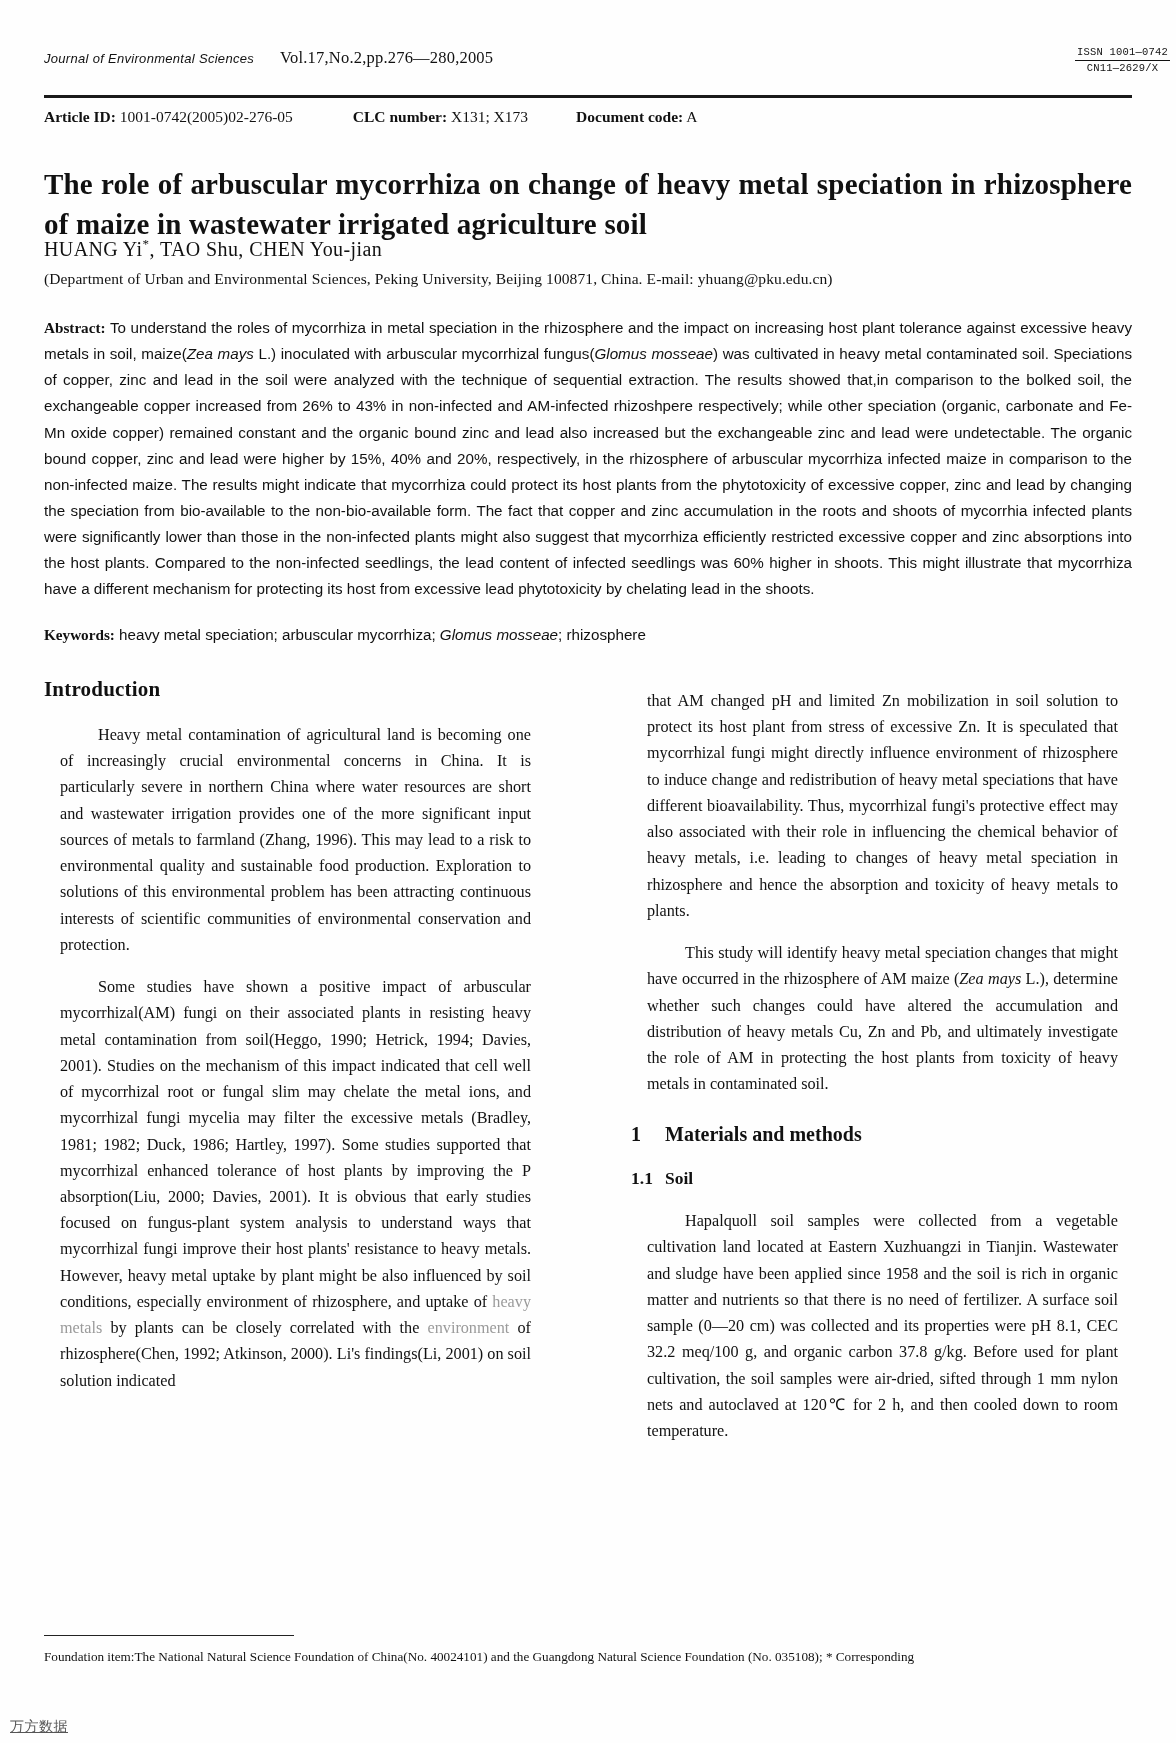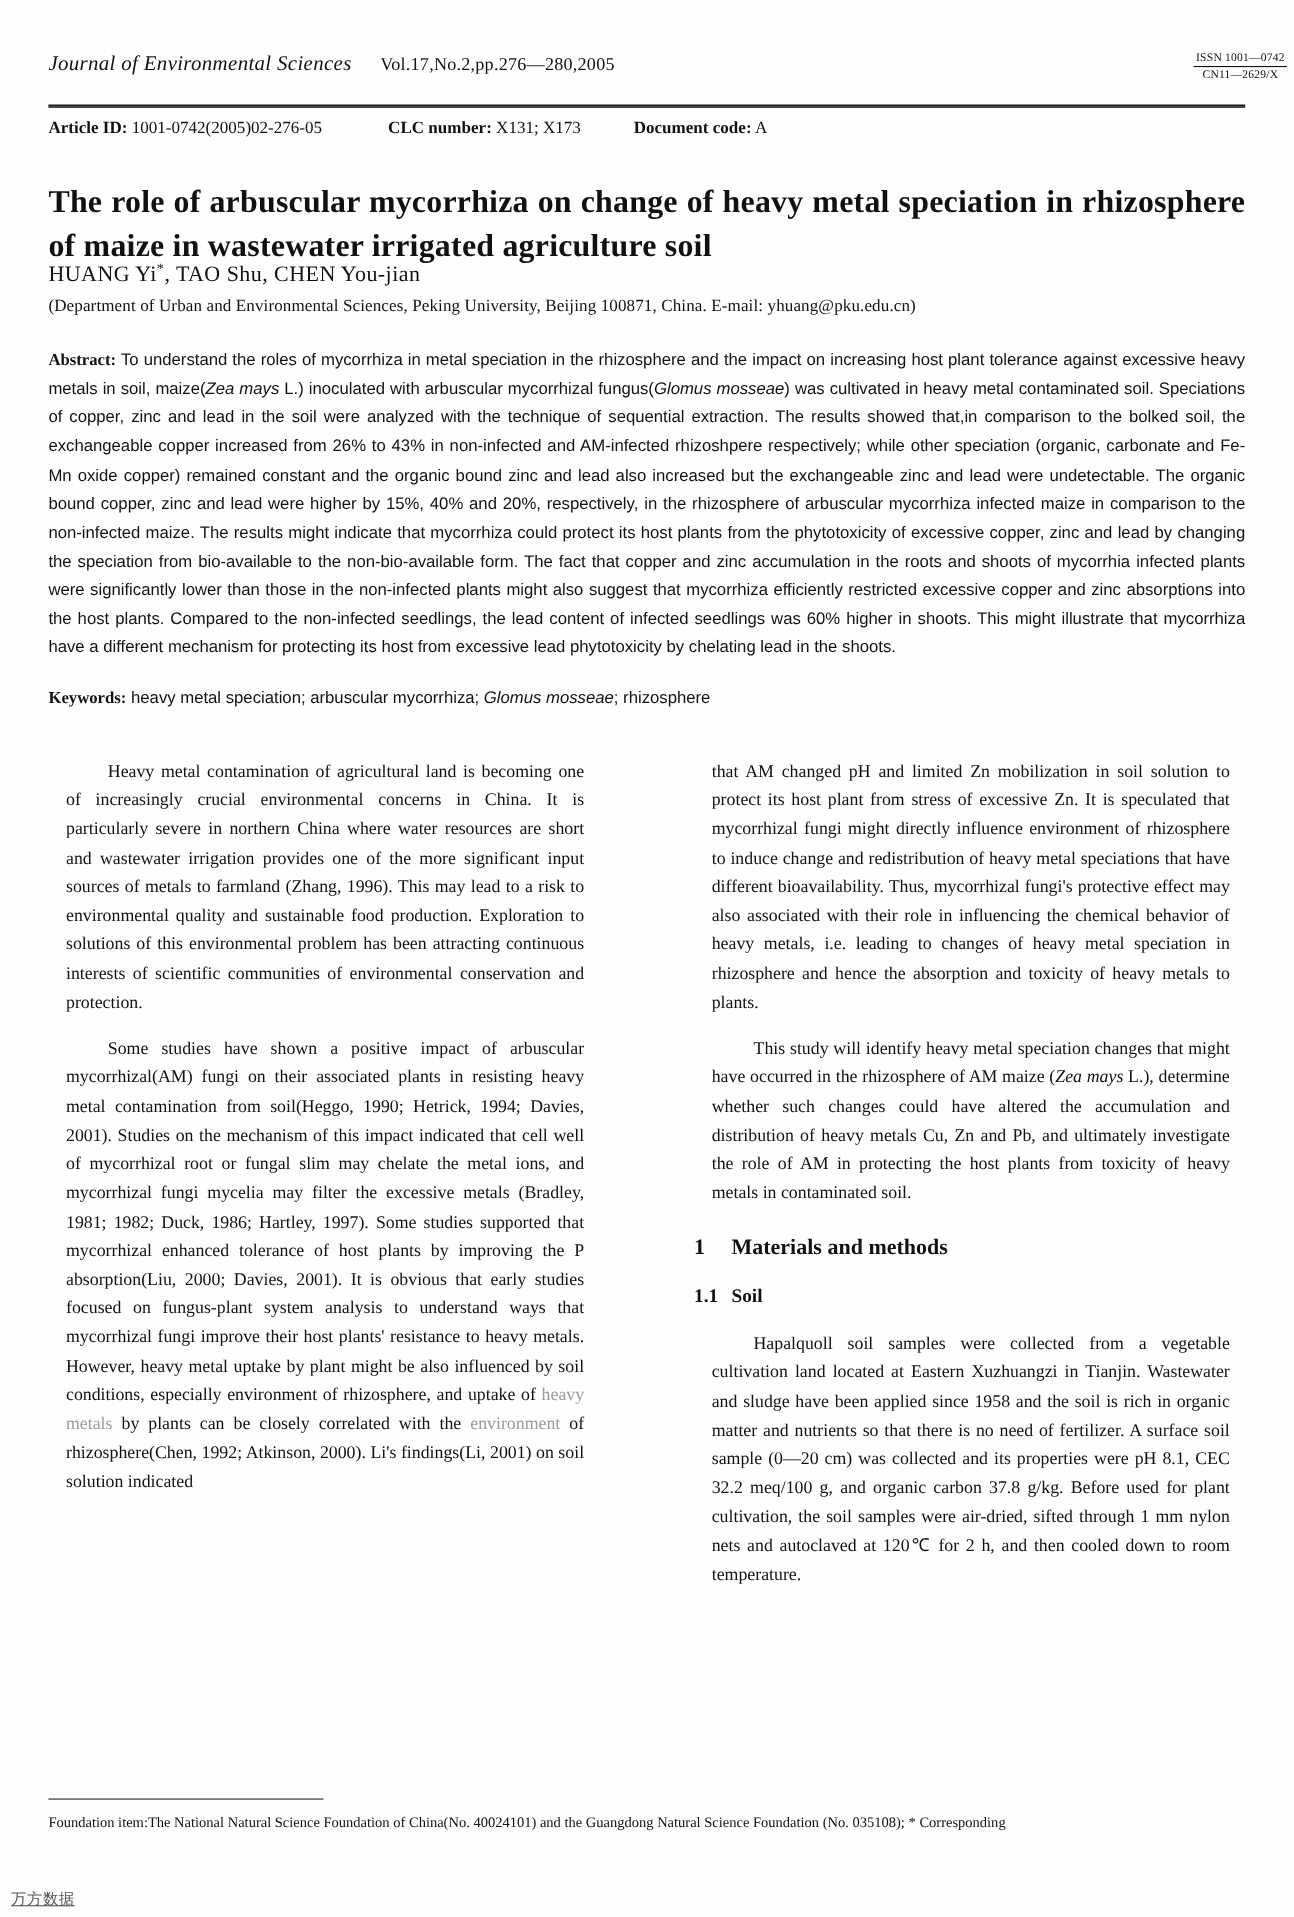--- a/index.html
+++ b/index.html
@@ -25,39 +25,39 @@
 
   
   .runhead {
     position: absolute;
     left: 44px;
     top: 48px;
     width: 1090px;
     height: 34px;
   }
   .runhead-journal {
-    font-family: Liberation Serif, serif;
+    font-family: Liberation Sans, sans-serif;
     font-style: italic;
-    font-size: 19px;
+    font-size: 13px;
     letter-spacing: 0.3px;
     display: inline-block;
   }
   .runhead-vol {
     font-family: "Liberation Serif", serif;
     font-size: 16.5px;
     display: inline-block;
     margin-left: 26px;
     letter-spacing: 0.2px;
   }
   .issn-box {
     position: absolute;
     right: 6px;
     top: 46px;
     text-align: center;
-    font-family: Liberation Serif, serif;
+    font-family: Liberation Mono, monospace;
     font-size: 10.5px;
     line-height: 1.25;
     letter-spacing: 0.2px;
   }
   .issn-top {
     border-bottom: 1px solid #111;
     padding: 0 2px 1px 2px;
     display: block;
     white-space: nowrap;
   }
@@ -270,20 +270,21 @@
     <b>Abstract:</b><span> To understand the roles of mycorrhiza in metal speciation in the rhizosphere and the impact on increasing host plant tolerance against excessive heavy metals in soil, maize(</span><i>Zea mays</i><span> L.) inoculated with arbuscular mycorrhizal fungus(</span><i>Glomus mosseae</i><span>) was cultivated in heavy metal contaminated soil. Speciations of copper, zinc and lead in the soil were analyzed with the technique of sequential extraction. The results showed that,in comparison to the bolked soil, the exchangeable copper increased from 26% to 43% in non-infected and AM-infected rhizoshpere respectively; while other speciation (organic, carbonate and Fe-Mn oxide copper) remained constant and the organic bound zinc and lead also increased but the exchangeable zinc and lead were undetectable. The organic bound copper, zinc and lead were higher by 15%, 40% and 20%, respectively, in the rhizosphere of arbuscular mycorrhiza infected maize in comparison to the non-infected maize. The results might indicate that mycorrhiza could protect its host plants from the phytotoxicity of excessive copper, zinc and lead by changing the speciation from bio-available to the non-bio-available form. The fact that copper and zinc accumulation in the roots and shoots of mycorrhia infected plants were significantly lower than those in the non-infected plants might also suggest that mycorrhiza efficiently restricted excessive copper and zinc absorptions into the host plants. Compared to the non-infected seedlings, the lead content of infected seedlings was 60% higher in shoots. This might illustrate that mycorrhiza have a different mechanism for protecting its host from excessive lead phytotoxicity by chelating lead in the shoots.</span>
   </div>
 
   <div class="keywords">
     <b>Keywords:</b><span> heavy metal speciation; arbuscular mycorrhiza; </span><i>Glomus mosseae</i><span>; rhizosphere</span>
   </div>
 
   <div class="cols">
 
     <div class="col col-left">
+      <div class="h1">Introduction</div>
       <p class="para">Heavy metal contamination of agricultural land is becoming one of increasingly crucial environmental concerns in China. It is particularly severe in northern China where water resources are short and wastewater irrigation provides one of the more significant input sources of metals to farmland (Zhang, 1996). This may lead to a risk to environmental quality and sustainable food production. Exploration to solutions of this environmental problem has been attracting continuous interests of scientific communities of environmental conservation and protection.</p>
       <p class="para"><span>Some studies have shown a positive impact of arbuscular mycorrhizal(AM) fungi on their associated plants in resisting heavy metal contamination from soil(Heggo, 1990; Hetrick, 1994; Davies, 2001). Studies on the mechanism of this impact indicated that cell well of mycorrhizal root or fungal slim may chelate the metal ions, and mycorrhizal fungi mycelia may filter the excessive metals (Bradley, 1981; 1982; Duck, 1986; Hartley, 1997). Some studies supported that mycorrhizal enhanced tolerance of host plants by improving the P absorption(Liu, 2000; Davies, 2001). It is obvious that early studies focused on fungus-plant system analysis to understand ways that mycorrhizal fungi improve their host plants' resistance to heavy metals. However, heavy metal uptake by plant might be also influenced by soil conditions, especially environment of rhizosphere, and uptake of </span><span class="faded">heavy metals</span><span> by plants can be closely correlated with the </span><span class="faded">environment</span><span> of rhizosphere(Chen, 1992; Atkinson, 2000). Li's findings(Li, 2001) on soil solution indicated</span></p>
     </div>
 
     <div class="col col-right">
       <p class="para noind">that AM changed pH and limited Zn mobilization in soil solution to protect its host plant from stress of excessive Zn. It is speculated that mycorrhizal fungi might directly influence environment of rhizosphere to induce change and redistribution of heavy metal speciations that have different bioavailability. Thus, mycorrhizal fungi's protective effect may also associated with their role in influencing the chemical behavior of heavy metals, i.e. leading to changes of heavy metal speciation in rhizosphere and hence the absorption and toxicity of heavy metals to plants.</p>
       <p class="para"><span>This study will identify heavy metal speciation changes that might have occurred in the rhizosphere of AM maize (</span><i>Zea mays</i><span> L.), determine whether such changes could have altered the accumulation and distribution of heavy metals Cu, Zn and Pb, and ultimately investigate the role of AM in protecting the host plants from toxicity of heavy metals in contaminated soil.</span></p>
       <div class="h1-num"><span class="n">1</span><span>Materials and methods</span></div>
       <div class="h2"><span class="n">1.1</span><span>Soil</span></div>
       <p class="para">Hapalquoll soil samples were collected from a vegetable cultivation land located at Eastern Xuzhuangzi in Tianjin. Wastewater and sludge have been applied since 1958 and the soil is rich in organic matter and nutrients so that there is no need of fertilizer. A surface soil sample (0—20 cm) was collected and its properties were pH 8.1, CEC 32.2 meq/100 g, and organic carbon 37.8 g/kg. Before used for plant cultivation, the soil samples were air-dried, sifted through 1 mm nylon nets and autoclaved at 120℃ for 2 h, and then cooled down to room temperature.</p>

